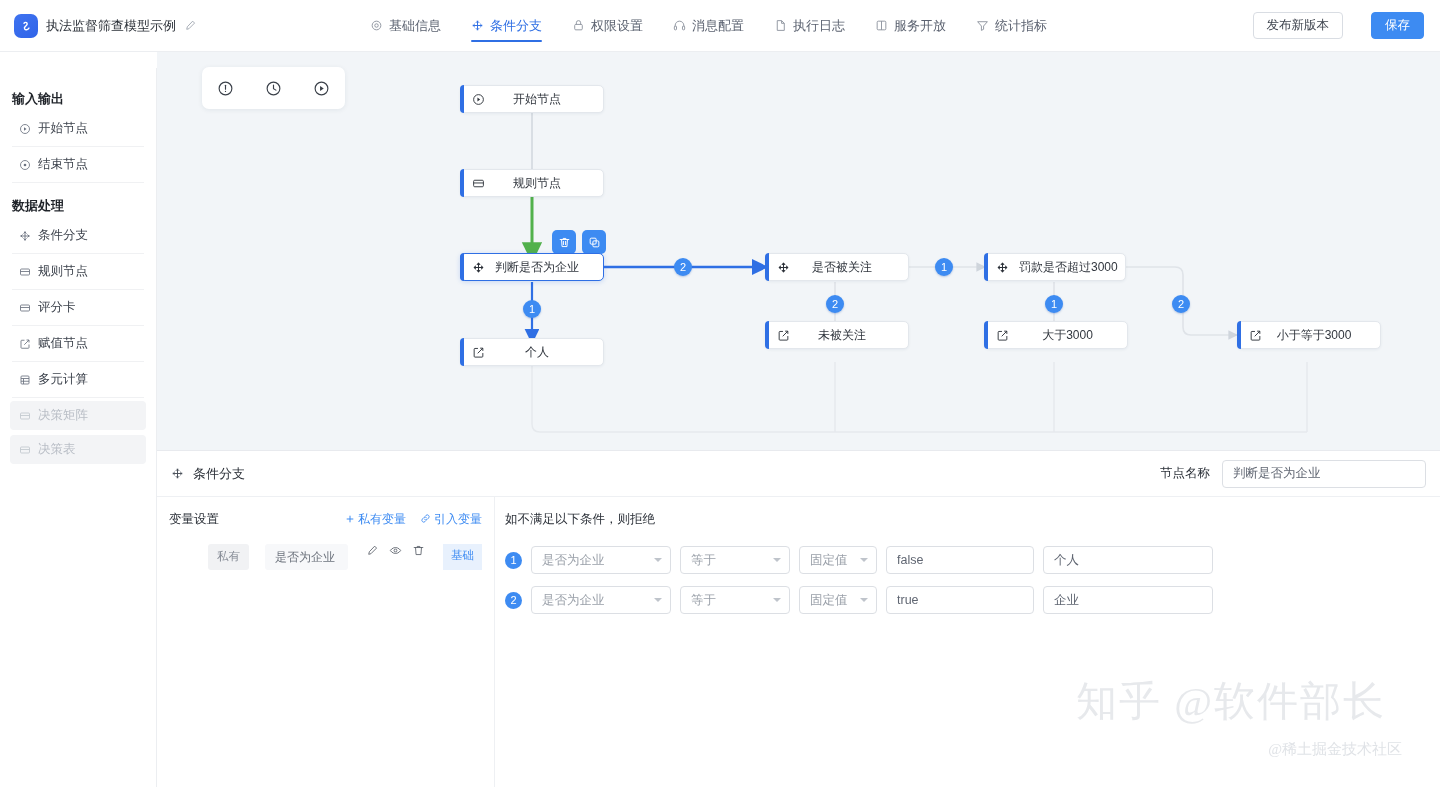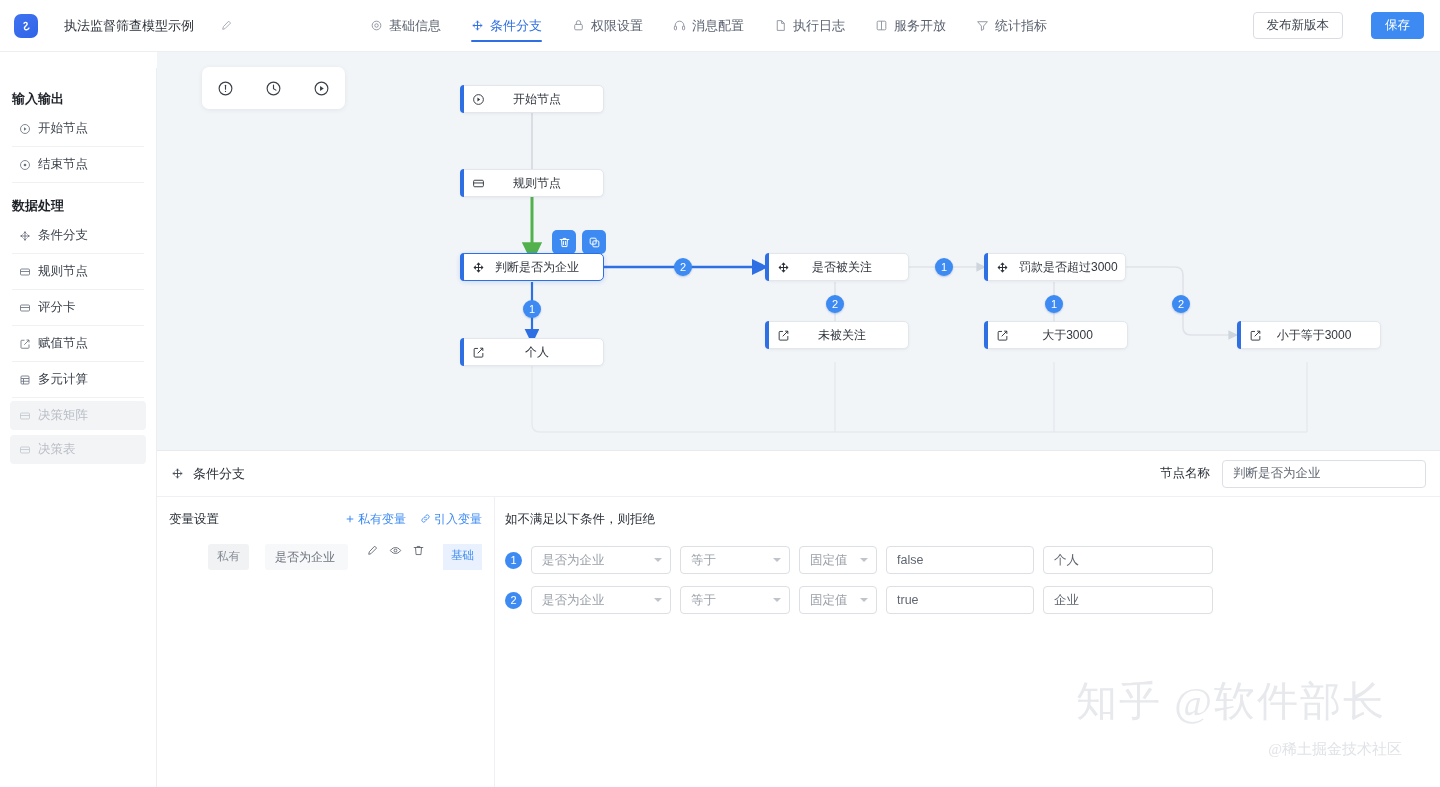--- a/index.html
+++ b/index.html
@@ -10,21 +10,21 @@
     background: #ffffff; color: #1f2329; overflow: hidden;
   }
   .app { position: relative; width: 1440px; height: 787px; }
 
   
   .topbar {
     position: absolute; left: 0; top: 0; width: 1440px; height: 52px;
     background: #fff; border-bottom: 1px solid #eceef1;
     display: flex; align-items: center;
   }
-  .brand { display: flex; align-items: center; padding-left: 14px; gap: 26px; width: 370px; }
+  .brand { display: flex; align-items: center; padding-left: 14px; gap: 8px; width: 370px; }
   .logo {
     width: 24px; height: 24px; border-radius: 7px;
     background: linear-gradient(145deg,#3f73f0,#3064e8);
     display: flex; align-items: center; justify-content: center; flex: none;
   }
   .logo svg { display: block; }
   .doc-title { font-size: 13px; color: #2b3038; white-space: nowrap; }
   .title-edit { color: #9aa1ab; display: inline-flex; align-items: center; }
 
   .tabs { display: flex; align-items: center; gap: 30px; flex: 1; height: 52px; }

